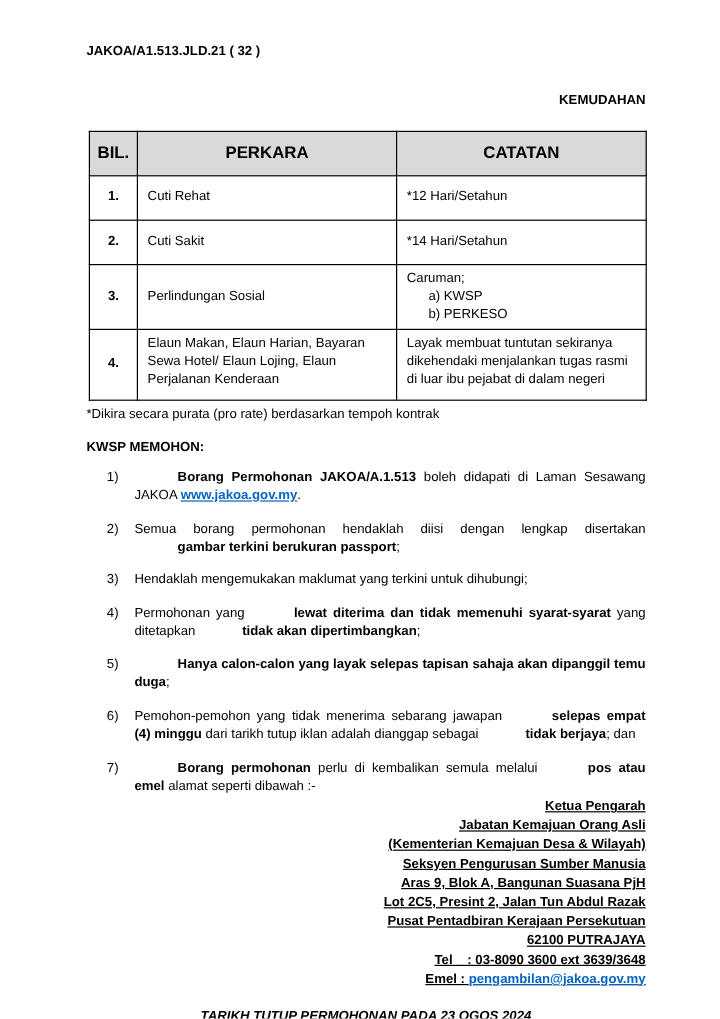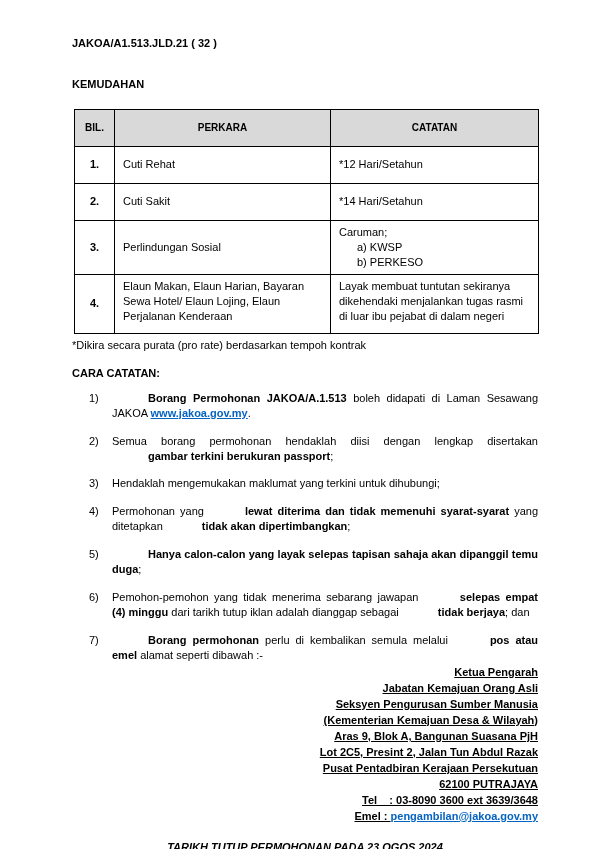--- a/index.html
+++ b/index.html
@@ -4,27 +4,27 @@
 <style>
   html,body { margin:0; padding:0; background:#ffffff; }
   .page {
     position:relative; width:600px; height:849px; box-sizing:border-box;
     padding:36px 62px 28px 72px; background:#ffffff; color:#000;
     font-family:"Liberation Sans", sans-serif; font-size:11px; line-height:1.36;
     overflow:hidden;
   }
   .b { font-weight:bold;margin-left:36px; }
   .ref-no { font-weight:bold; margin:0 0 26px 0; }
-  .section-title { font-weight:bold; margin:0 0 17px 0; }
+  .section-title { font-weight:bold; margin:0 0 17px 0;text-align:right; }
 
   table.facilities { border-collapse:collapse; table-layout:fixed; width:464px; margin:0 0 0 2px; }
   table.facilities th, table.facilities td { border:1px solid #000; }
   table.facilities th {
     background:#D9D9D9; font-weight:bold; text-align:center;
-    height:32px; padding:2px 4px; font-size:10px;
+    height:32px; padding:2px 4px; font-size:14px;
   }
   table.facilities td { padding:4px 8px; vertical-align:middle; }
   td.bil { text-align:center; font-weight:bold; padding:4px 2px; }
   tr.r-short td { height:28px; }
   tr.r-med td { height:44px; }
   tr.r-tall td { height:50px; vertical-align:top; }
   .catatan-sub { margin-left:18px; }
 
   .footnote { margin:4px 0 13px 0; }
   .apply-title { font-weight:bold; margin:0 0 10px 0; }
@@ -84,21 +84,21 @@
       <tr class="r-tall">
         <td class="bil" style="vertical-align:middle">4.</td>
         <td>Elaun Makan, Elaun Harian, Bayaran Sewa Hotel/ Elaun Lojing, Elaun Perjalanan Kenderaan</td>
         <td>Layak membuat tuntutan sekiranya dikehendaki menjalankan tugas rasmi di luar ibu pejabat di dalam negeri</td>
       </tr>
     </tbody>
   </table>
 
   <div class="footnote">*Dikira secara purata (pro rate) berdasarkan tempoh kontrak</div>
 
-  <div class="apply-title">CARA CATATAN:</div>
+  <div class="apply-title">KWSP MEMOHON:</div>
 
   <div>
     <div class="item">
       <span class="num">1)</span>
       <div class="txt"><span class="b">Borang Permohonan JAKOA/A.1.513</span><span> boleh didapati di Laman Sesawang JAKOA </span><a class="link">www.jakoa.gov.my</a><span>.</span></div>
     </div>
     <div class="item">
       <span class="num">2)</span>
       <div class="txt"><span>Semua borang permohonan hendaklah diisi dengan lengkap disertakan </span><span class="b">gambar terkini berukuran passport</span><span>;</span></div>
     </div>
@@ -121,22 +121,22 @@
     <div class="item" style="margin-bottom:2px">
       <span class="num">7)</span>
       <div class="txt"><span class="b">Borang permohonan</span><span> perlu di kembalikan semula melalui </span><span class="b">pos atau emel</span><span> alamat seperti dibawah :-</span></div>
     </div>
   </div>
 
   <div class="address">
     <div>
         <div class="addr-line">Ketua Pengarah</div>
         <div class="addr-line">Jabatan Kemajuan Orang Asli</div>
+        <div class="addr-line">(Kementerian Kemajuan Desa &amp; Wilayah)</div>
         <div class="addr-line">Seksyen Pengurusan Sumber Manusia</div>
-        <div class="addr-line">(Kementerian Kemajuan Desa &amp; Wilayah)</div>
         <div class="addr-line">Aras 9, Blok A, Bangunan Suasana PjH</div>
         <div class="addr-line">Lot 2C5, Presint 2, Jalan Tun Abdul Razak</div>
         <div class="addr-line">Pusat Pentadbiran Kerajaan Persekutuan</div>
         <div class="addr-line">62100 PUTRAJAYA</div>
         <div class="addr-line">Tel    : 03-8090 3600 ext 3639/3648</div>
       </div>
     <div class="addr-line"><span class="b">Emel : </span><a class="link">pengambilan@jakoa.gov.my</a></div>
   </div>
 
   <div class="closing">TARIKH TUTUP PERMOHONAN PADA 23 OGOS 2024</div>

